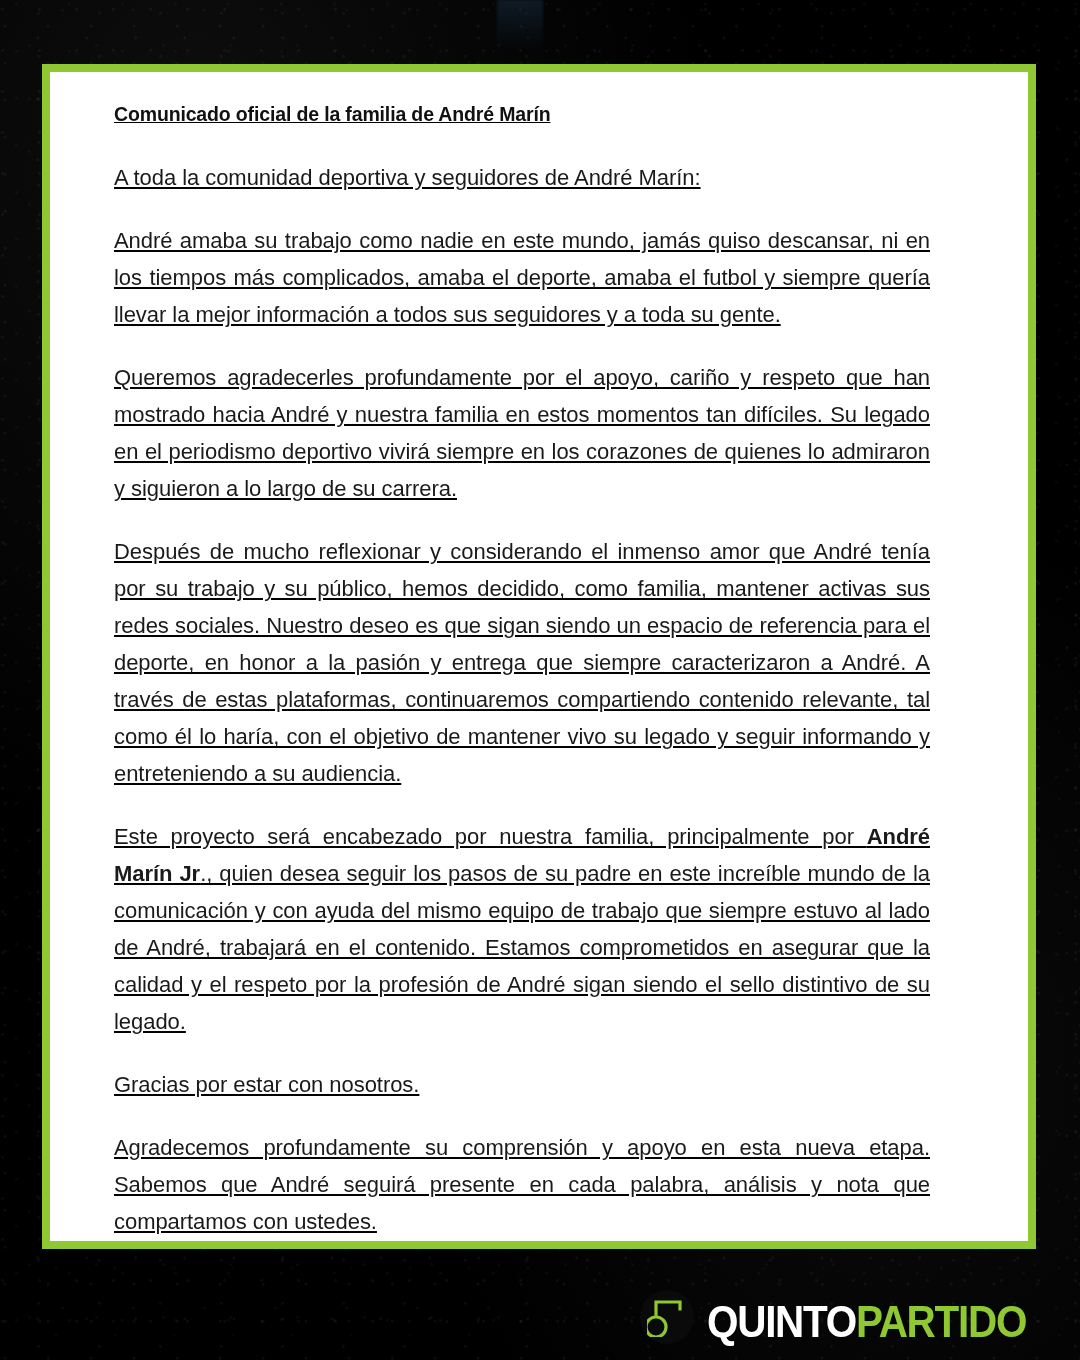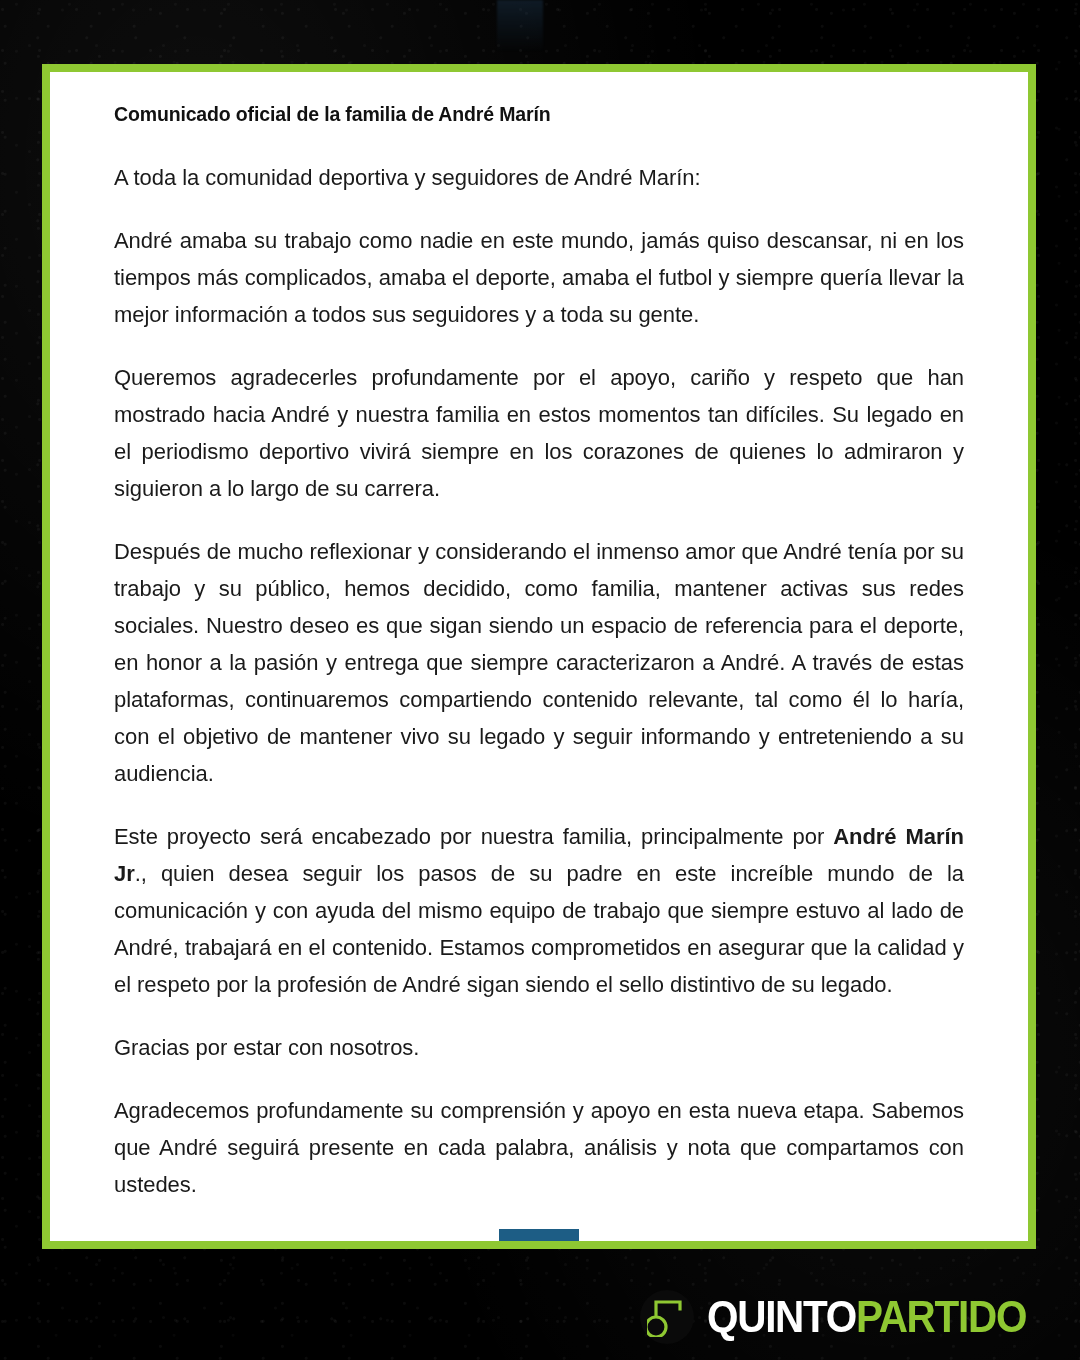--- a/index.html
+++ b/index.html
@@ -68,22 +68,23 @@
     width: 994px;
     height: 1185px;
     background: #8fc832;
     padding: 8px;
     z-index: 3;
   }
   #statement-page {
     width: 100%;
     height: 100%;
     background: #ffffff;
-    padding: 30px 64px 0 64px;
+    padding: 30px 98px 0 64px;
     overflow: hidden;
+    text-decoration: underline;
   }
 
   
   #doc-title {
     font-size: 19.5px;
     font-weight: bold;
     color: #111111;
     letter-spacing: -0.15px;
     margin: 0 0 32px 0;
     line-height: 1.3;
@@ -129,21 +130,21 @@
     letter-spacing: 3.1px;
     line-height: 9px;
   }
 
   
   #brand-footer {
     position: absolute;
     right: 26px;
     bottom: 16px;
     display: flex;
-    align-items: center;
+    align-items: flex-end;
     gap: 13px;
     z-index: 4;
   }
   #brand-mark {
     width: 54px;
     height: 54px;
     border-radius: 50%;
     background: #0a0a0a;
     position: relative;
     flex: 0 0 auto;

